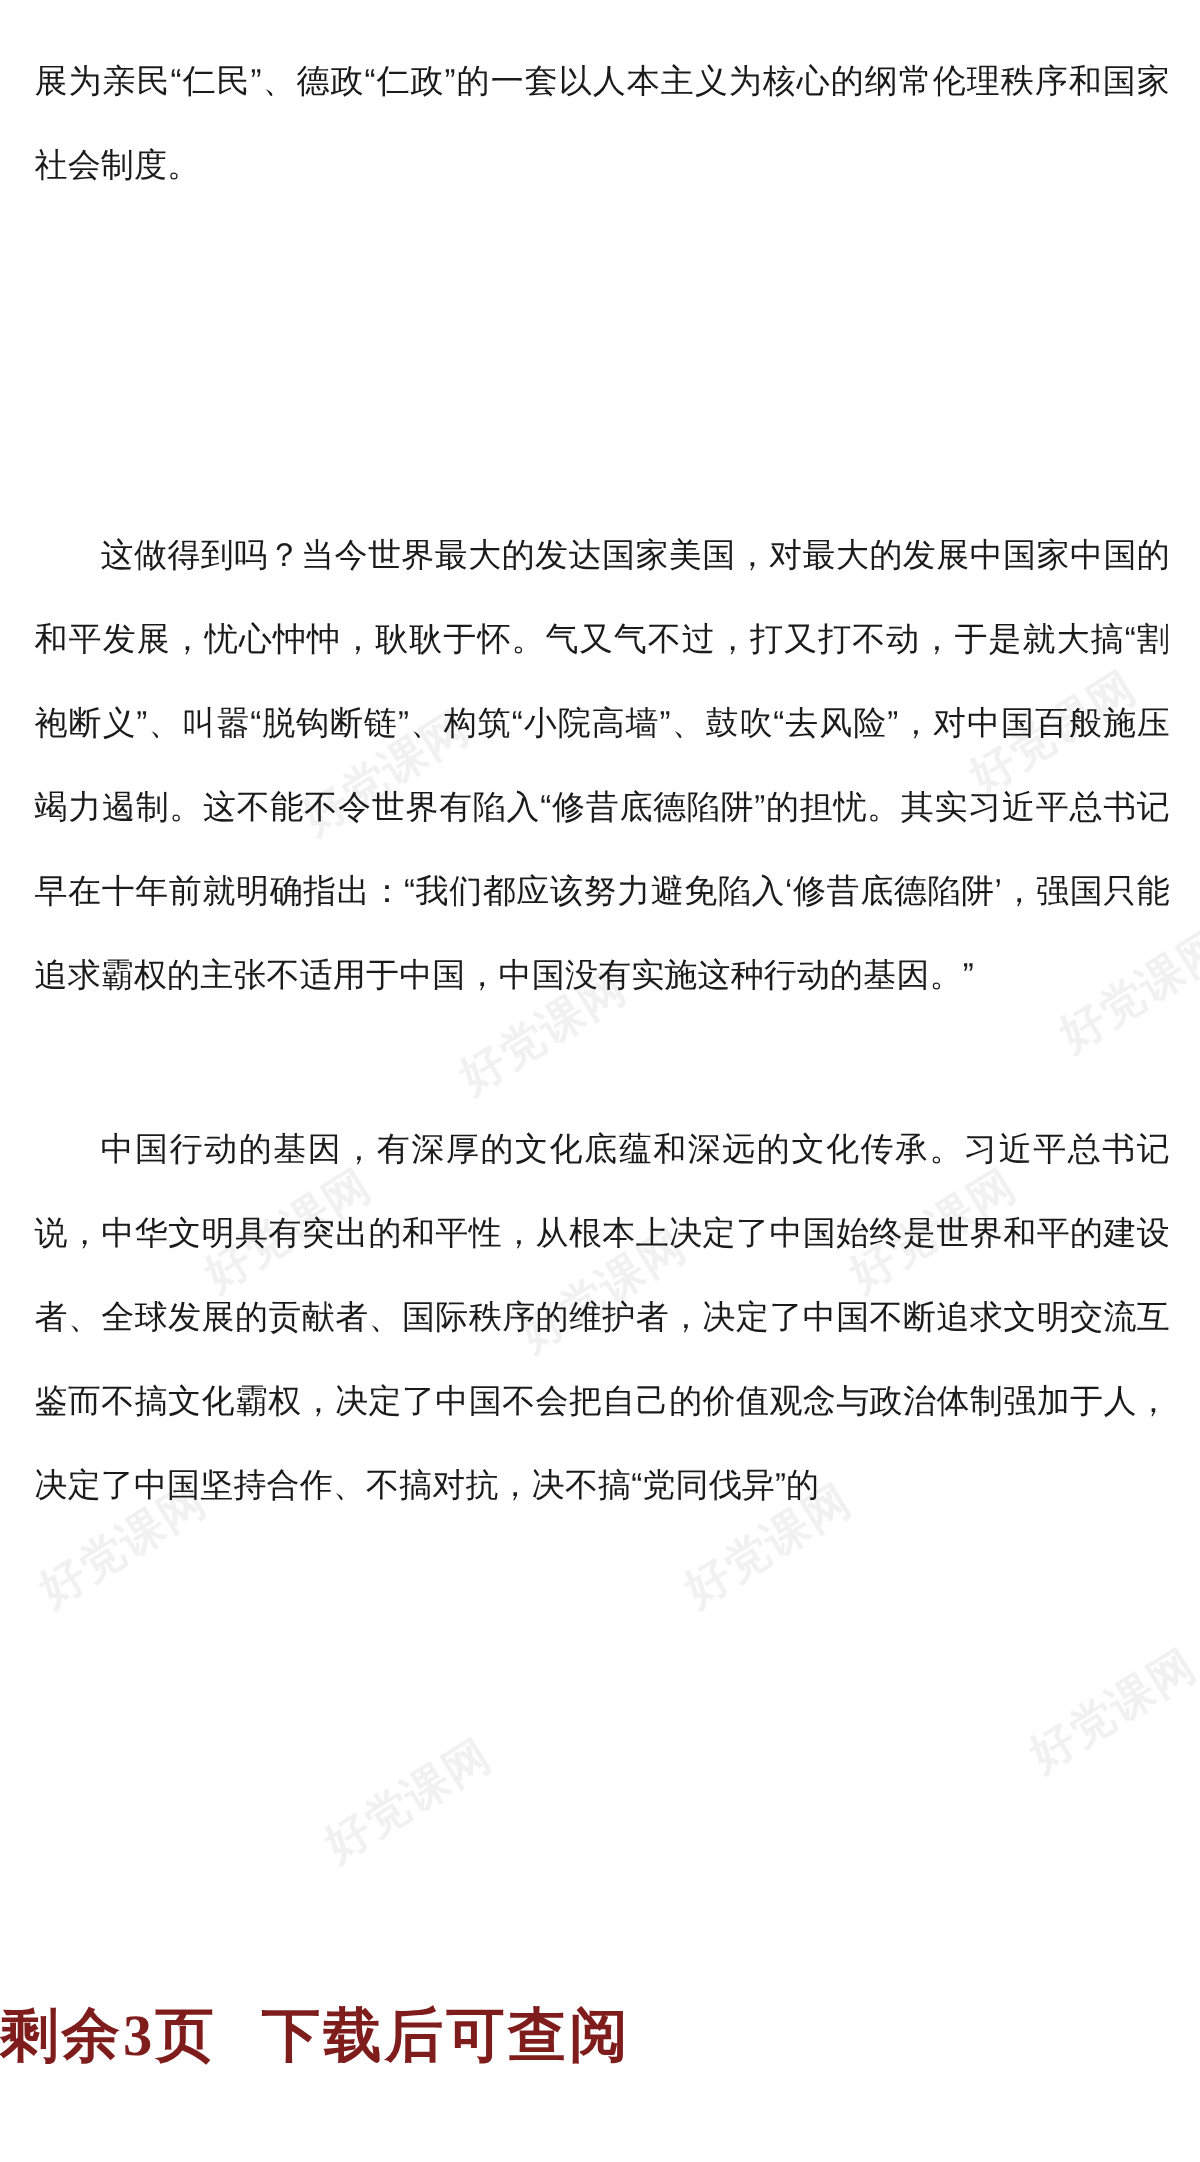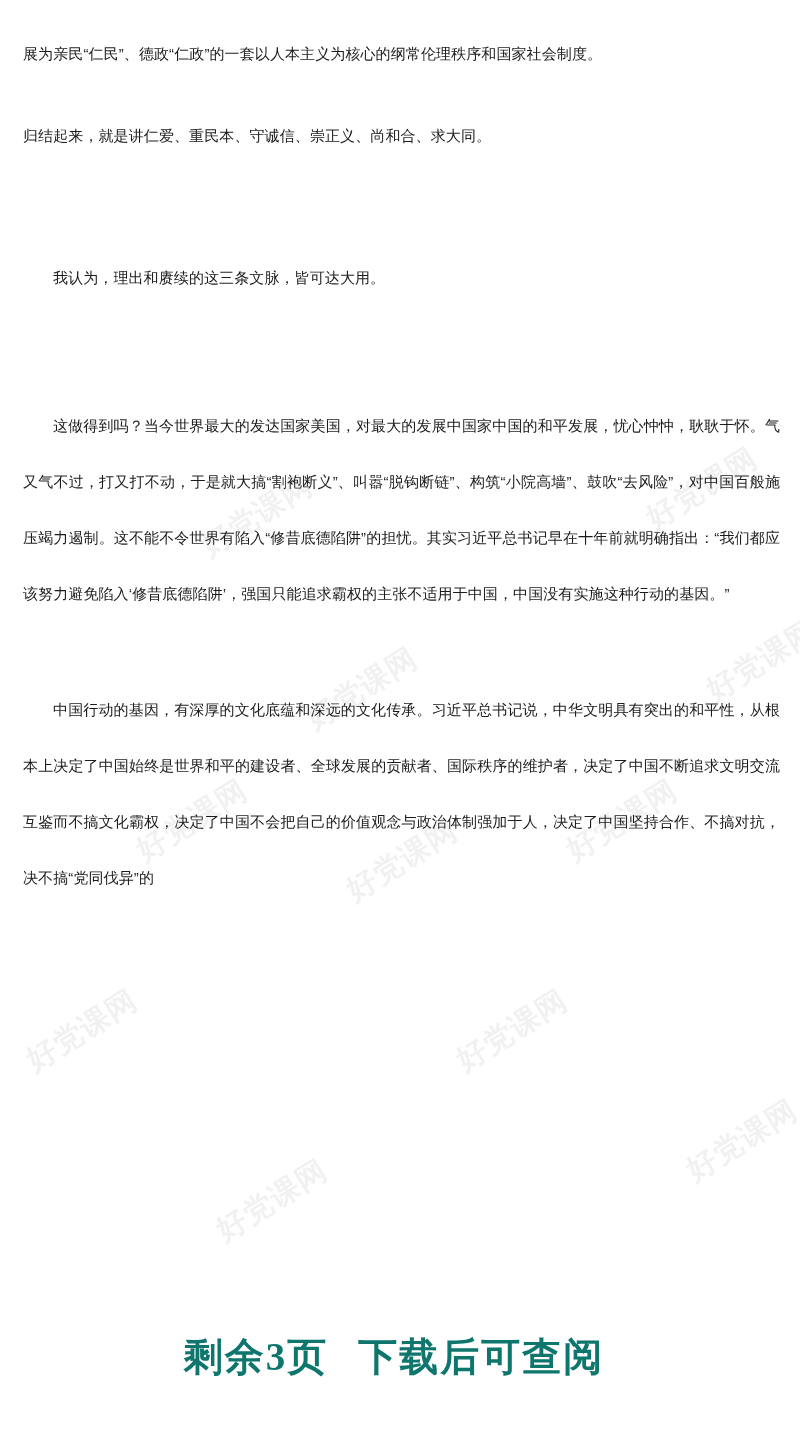--- a/index.html
+++ b/index.html
@@ -42,21 +42,21 @@
 
   
   .doc-body {
     position: relative;
     z-index: 2;
     padding: 0 20px 0 23px;
   }
 
   .para {
     margin: 0;
-    font-size: 15px;
+    font-size: 22px;
     line-height: 56px;
     color: #1b1b1b;
     text-align: justify;
     text-justify: inter-character;
     letter-spacing: 0.1px;
     word-break: break-all;
   }
   .para.indent {
     text-indent: 2em;
   }
@@ -77,24 +77,23 @@
     letter-spacing: 0.2px;
   }
 
   
   .footer-notice {
     position: absolute;
     left: 0;
     right: 12px;
     top: 1330px;
     z-index: 3;
-    text-align: center;
     font-size: 39px;
     font-weight: 700;
-    color: #0f766e;
+    color: #7f1d1d;
     letter-spacing: 2px;
     font-family: "Liberation Serif", "DejaVu Serif", serif;
   }
   .footer-notice .gap { display: inline-block; width: 30px; }
 </style>
 </head>
 <body>
 
 <div class="page">
 
@@ -113,28 +112,26 @@
   </div>
 
   <div class="doc-body">
 
     <div class="spacer-26"></div>
 
     <p class="para">展为亲民“仁民”、德政“仁政”的一套以人本主义为核心的纲常伦理秩序和国家社会制度。</p>
 
     <div class="spacer-26"></div>
 
-    <p class="para">归结起来，就是讲仁爱、重民本、守诚信、崇正义、尚和合、求大同。</p>
 
     <div class="spacer-52"></div>
 
 
     <div class="spacer-34"></div>
 
-    <p class="para indent">我认为，理出和赓续的这三条文脉，皆可达大用。</p>
 
     <div class="spacer-52"></div>
 
 
     <div class="spacer-40"></div>
 
     <p class="para indent">这做得到吗？当今世界最大的发达国家美国，对最大的发展中国家中国的和平发展，忧心忡忡，耿耿于怀。气又气不过，打又打不动，于是就大搞“割袍断义”、叫嚣“脱钩断链”、构筑“小院高墙”、鼓吹“去风险”，对中国百般施压竭力遏制。这不能不令世界有陷入“修昔底德陷阱”的担忧。其实习近平总书记早在十年前就明确指出：“我们都应该努力避免陷入‘修昔底德陷阱’，强国只能追求霸权的主张不适用于中国，中国没有实施这种行动的基因。”</p>
 
     <div class="spacer-60"></div>
 

